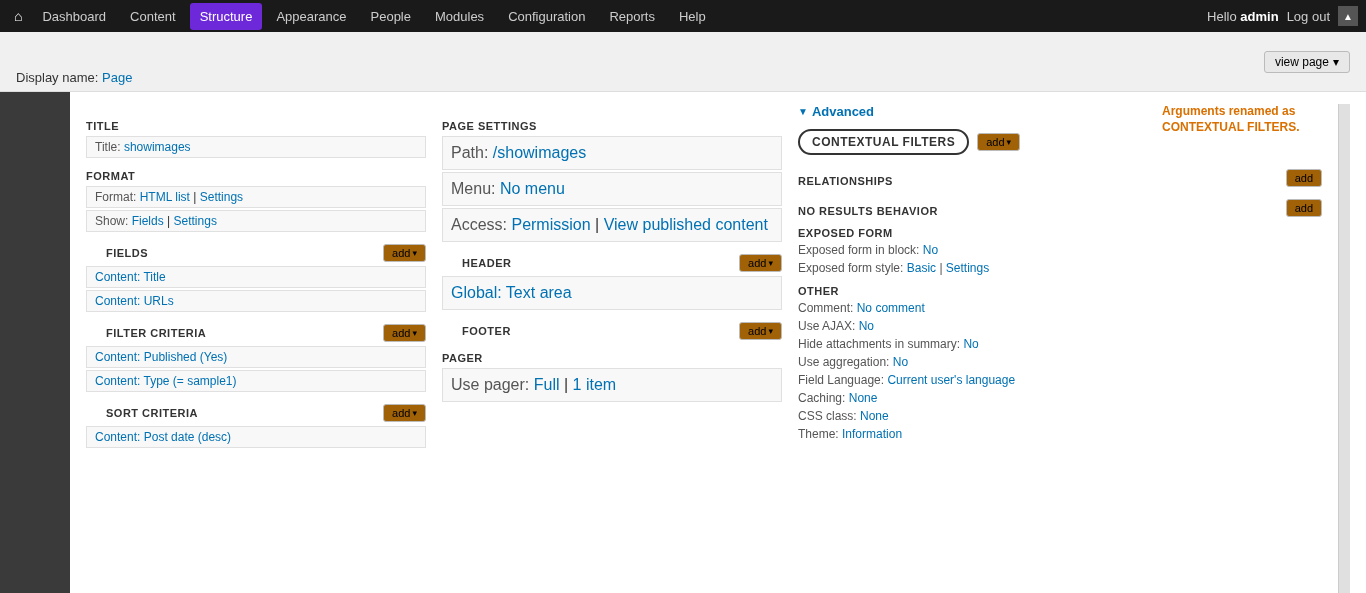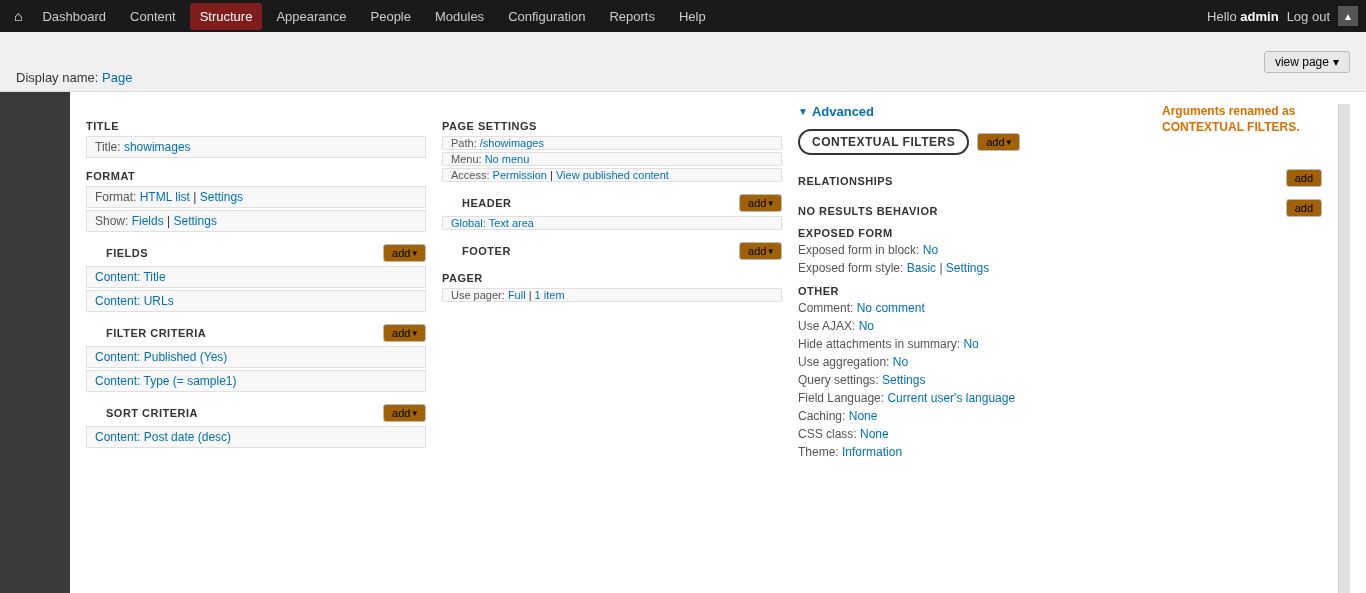--- a/index.html
+++ b/index.html
@@ -23,21 +23,21 @@
     }
     .nav-item {
       color: #ccc;
       padding: 6px 10px;
       font-size: 13px;
       cursor: pointer;
       text-decoration: none;
       white-space: nowrap;
     }
     .nav-item.active {
-      background: #7f1d1d;
+      background: #6d28d9;
       color: #fff;
       border-radius: 3px;
     }
     .nav-right {
       margin-left: auto;
       display: flex;
       align-items: center;
       gap: 8px;
       color: #ccc;
       font-size: 13px;
@@ -148,23 +148,23 @@
       display: flex;
       align-items: center;
       gap: 2px;
     }
     .add-btn .dropdown-arrow { font-size: 9px; }
 
     
     .info-row {
       background: #f8f8f8;
       border: 1px solid #e0e0e0;
-      padding: 0 8px;
+      padding: 7px 8px;
       margin-bottom: 2px;
-      font-size: 11px;
+      font-size: 16px;
     }
     .info-row a { color: #0071b3; text-decoration: none; }
 
     
     .advanced-header {
       color: #0071b3;
       font-size: 13px;
       font-weight: bold;
       cursor: pointer;
       display: flex;
@@ -439,24 +439,20 @@
       </div>
       <div class="adv-row">
         <span>Hide attachments in summary:</span>
         <a>No</a>
       </div>
       <div class="adv-row">
         <span>Use aggregation:</span>
         <a>No</a>
       </div>
       <div class="adv-row">
-        <span>Query settings:</span>
-        <a>Settings</a>
-      </div>
-      <div class="adv-row">
         <span>Field Language:</span>
         <a>Current user's language</a>
       </div>
       <div class="adv-row">
         <span>Caching:</span>
         <a>None</a>
       </div>
       <div class="adv-row">
         <span>CSS class:</span>
         <a>None</a>

